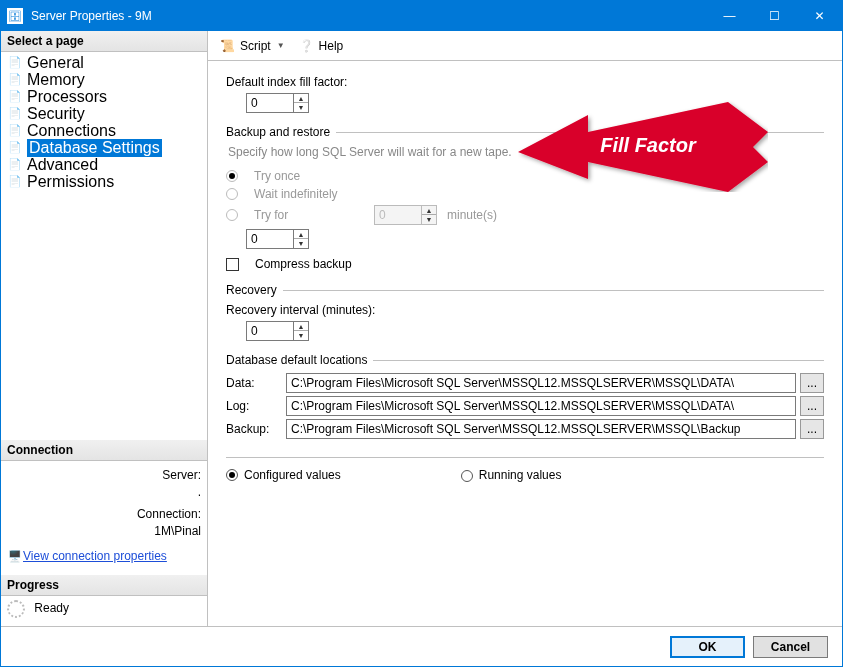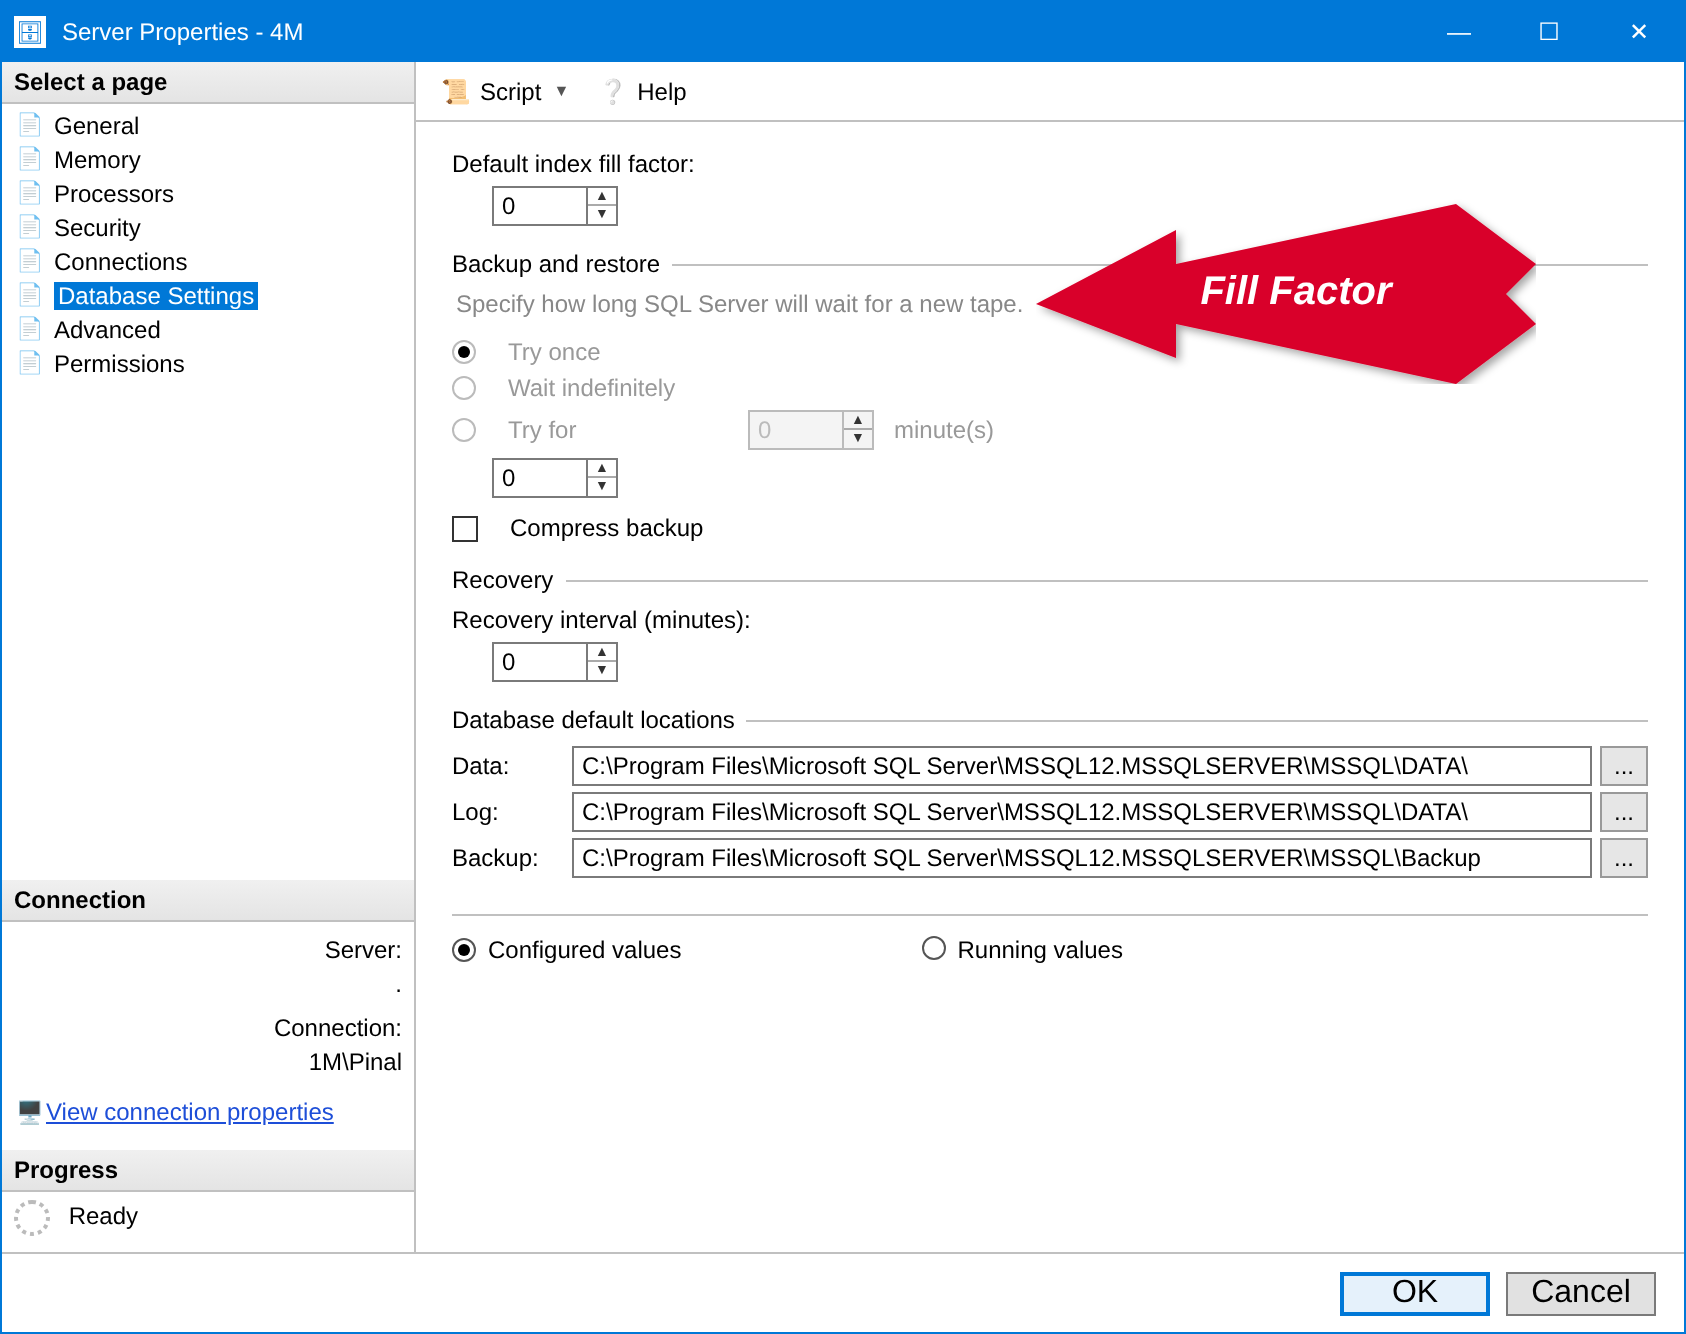--- a/index.html
+++ b/index.html
@@ -87,21 +87,21 @@
     color: #fff;
     padding: 0 2px;
   }
   .navicon {
     width: 16px; height: 16px;
     display: inline-flex;
     align-items: center;
     justify-content: center;
     font-size: 11px;
   }
-  .navitem .label { font-size: 12px; }
+  .navitem .label { font-size: 16px; }
   .spacer { flex: 1; }
 
   .connblock { padding: 4px 6px 8px 6px; font-size: 12px; }
   .connblock .row { margin: 3px 0; text-align: right; }
   .link {
     color: #1d4ed8;
     text-decoration: underline;
     cursor: pointer;
   }
   .progicon {
@@ -222,21 +222,22 @@
     justify-content: flex-end;
     padding: 0 14px;
     gap: 8px;
   }
   .btn {
     min-width: 75px;
     height: 22px;
     border: 1px solid #7a7a7a;
     background: #e1e1e1;
     font-family: inherit;
-    font-size: 16px;
+    font-size: 12px;
+    font-weight: bold;
   }
   .btn.primary {
     background: #e5f1fb;
     border: 1px solid #0078d7;
     box-shadow: 0 0 0 1px #0078d7 inset;
   }
 
   
   .callout {
     position: absolute;
@@ -246,21 +247,21 @@
     pointer-events: none;
   }
 </style>
 </head>
 <body>
 
 <div class="window">
 
   <div class="titlebar">
     <span class="icon">🗄</span>
-    <span>Server Properties - 4M</span>
+    <span>Server Properties - 9M</span>
     <div class="winbtns">
       <div class="winbtn">—</div>
       <div class="winbtn">☐</div>
       <div class="winbtn close">✕</div>
     </div>
   </div>
 
   <div class="body">
 
     <div class="leftpanel">
@@ -441,21 +442,21 @@
           <span class="browse">...</span>
         </div>
 
         <div style="height:1px;background:#c0c0c0;margin:18px 0 10px 0"></div>
 
         <div class="field-row" style="gap:120px">
           <span style="display:flex;align-items:center">
             <span class="radio on"></span>
             <span>Configured values</span>
           </span>
-          <span style="display:flex;align-items:flex-start">
+          <span style="display:flex;align-items:flex-end">
             <span class="radio"></span>
             <span>Running values</span>
           </span>
         </div>
 
       </div>
     </div>
   </div>
 
   <div class="footer">

